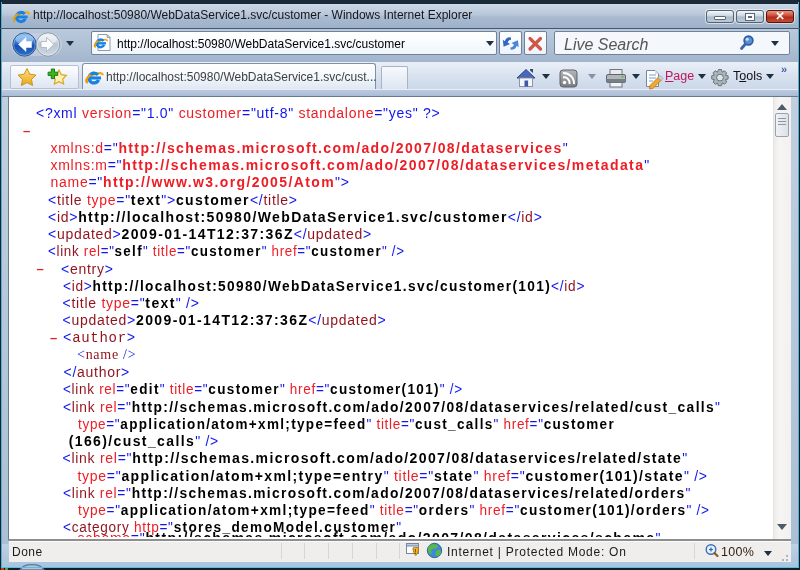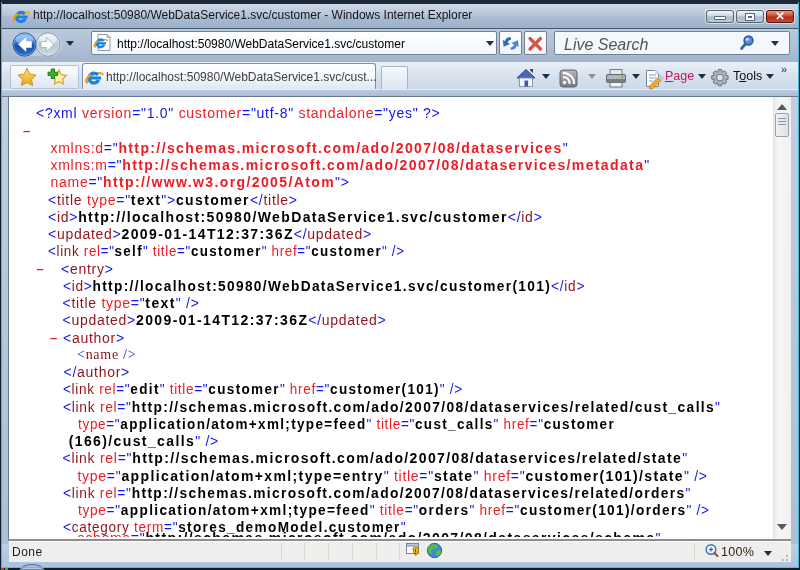--- a/index.html
+++ b/index.html
@@ -144,20 +144,21 @@
   <div class="abs" style="left:778px; top:124px; width:8px; height:1px; background:#8b97a5;"></div>
 
   <div class="abs" id="statustext">Done</div>
   <div class="abs sep" style="left:281px;"></div>
   <div class="abs sep" style="left:304px;"></div>
   <div class="abs sep" style="left:328px;"></div>
   <div class="abs sep" style="left:352px;"></div>
   <div class="abs sep" style="left:376px;"></div>
   <div class="abs sep" style="left:399px;"></div>
   <div class="abs sep" style="left:694px;"></div>
+  <div class="abs" id="pmtext">Internet | Protected Mode: On</div>
   <div class="abs" id="zoomtext">100%</div>
   <div class="abs tri" style="left:764px; top:551px;"></div>
   <svg class="abs" width="800" height="570" viewBox="0 0 800 570" style="left:0;top:0;">
     <defs>
       <g id="ielogo">
         <path d="M 1.2 12.8 A 7.8 3.5 -30 1 1 16.2 6.4" fill="none" stroke="#f0ac16" stroke-width="2.1"></path>
         <circle cx="8" cy="9" r="4.6" fill="none" stroke="#1882e4" stroke-width="3.1" stroke-dasharray="23.4 5.5" stroke-dashoffset="-2.5" transform="rotate(-10 8 9)"></circle>
         <rect x="1.6" y="7.5" width="13" height="2.9" fill="#1882e4"></rect>
         <path d="M 2.2 13.6 A 7.8 3.5 -30 0 1 1.2 12.8 A 7.8 3.5 -30 0 1 5.2 5.9" fill="none" stroke="#e8a012" stroke-width="2.1"></path>
       </g>
@@ -272,30 +273,30 @@
 <div class="ln" style="left:50.5px; top:157.05px;"><span class="a">xmlns:m</span><span class="m">="</span><span class="r">http://schemas.microsoft.com/ado/2007/08/dataservices/metadata</span><span class="m">"</span></div>
 <div class="ln" style="left:50.5px; top:174.30px;"><span class="a">name</span><span class="m">="</span><span class="r">http://www.w3.org/2005/Atom</span><span class="m">"&gt;</span></div>
 <div class="ln" style="left:48px; top:191.55px;"><span class="m">&lt;</span><span class="t">title</span><span class="m"> </span><span class="a">type</span><span class="m">="</span><span class="v">text</span><span class="m">"&gt;</span><span class="v">customer</span><span class="m">&lt;/</span><span class="t">title</span><span class="m">&gt;</span></div>
 <div class="ln" style="left:48px; top:208.80px;"><span class="m">&lt;</span><span class="t">id</span><span class="m">&gt;</span><span class="v">http://localhost:50980/WebDataService1.svc/customer</span><span class="m">&lt;/</span><span class="t">id</span><span class="m">&gt;</span></div>
 <div class="ln" style="left:48px; top:226.05px;"><span class="m">&lt;</span><span class="t">updated</span><span class="m">&gt;</span><span class="v">2009-01-14T12:37:36Z</span><span class="m">&lt;/</span><span class="t">updated</span><span class="m">&gt;</span></div>
 <div class="ln" style="transform:scaleX(0.955); transform-origin:0 0; left:48px; top:243.30px;"><span class="m">&lt;</span><span class="t">link</span><span class="m"> </span><span class="a">rel</span><span class="m">="</span><span class="v">self</span><span class="m">" </span><span class="a">title</span><span class="m">="</span><span class="v">customer</span><span class="m">" </span><span class="a">href</span><span class="m">="</span><span class="v">customer</span><span class="m">" /&gt;</span></div>
 <div class="ln" style="left:49px; top:260.55px;margin-left:12px;"><span class="m">&lt;</span><span class="t">entry</span><span class="m">&gt;</span></div>
 <div class="ln" style="transform:scaleX(0.9775); transform-origin:0 0; left:62.5px; top:277.80px;"><span class="m">&lt;</span><span class="t">id</span><span class="m">&gt;</span><span class="v">http://localhost:50980/WebDataService1.svc/customer(101)</span><span class="m">&lt;/</span><span class="t">id</span><span class="m">&gt;</span></div>
 <div class="ln" style="left:62.5px; top:295.05px;"><span class="m">&lt;</span><span class="t">title</span><span class="m"> </span><span class="a">type</span><span class="m">="</span><span class="v">text</span><span class="m">" /&gt;</span></div>
 <div class="ln" style="left:62.5px; top:312.30px;"><span class="m">&lt;</span><span class="t">updated</span><span class="m">&gt;</span><span class="v">2009-01-14T12:37:36Z</span><span class="m">&lt;/</span><span class="t">updated</span><span class="m">&gt;</span></div>
-<div class="ln" style="left:63px; top:329.55px;"><span class="m">&lt;</span><span class="t">author</span><span class="m">&gt;</span></div>
+<div class="ln" style="left:63px; top:329.55px;font-family:Liberation Mono, monospace;"><span class="m">&lt;</span><span class="t">author</span><span class="m">&gt;</span></div>
 <div class="ln" style="left:77px; top:346.80px;font-family:Liberation Serif, serif;"><span class="m">&lt;</span><span class="t">name</span><span class="m"> /&gt;</span></div>
 <div class="ln" style="left:63.5px; top:364.05px;"><span class="m">&lt;/</span><span class="t">author</span><span class="m">&gt;</span></div>
 <div class="ln" style="transform:scaleX(0.966); transform-origin:0 0; left:62.5px; top:381.30px;"><span class="m">&lt;</span><span class="t">link</span><span class="m"> </span><span class="a">rel</span><span class="m">="</span><span class="v">edit</span><span class="m">" </span><span class="a">title</span><span class="m">="</span><span class="v">customer</span><span class="m">" </span><span class="a">href</span><span class="m">="</span><span class="v">customer(101)</span><span class="m">" /&gt;</span></div>
 <div class="ln" style="transform:scaleX(0.9855); transform-origin:0 0; left:62.5px; top:398.55px;"><span class="m">&lt;</span><span class="t">link</span><span class="m"> </span><span class="a">rel</span><span class="m">="</span><span class="v">http://schemas.microsoft.com/ado/2007/08/dataservices/related/cust_calls</span><span class="m">"</span></div>
 <div class="ln" style="transform:scaleX(0.964); transform-origin:0 0; left:77.5px; top:415.80px;"><span class="a">type</span><span class="m">="</span><span class="v">application/atom+xml;type=feed</span><span class="m">" </span><span class="a">title</span><span class="m">="</span><span class="v">cust_calls</span><span class="m">" </span><span class="a">href</span><span class="m">="</span><span class="v">customer</span></div>
 <div class="ln" style="left:68.75px; top:433.05px;"><span class="v">(166)/cust_calls</span><span class="m">" /&gt;</span></div>
 <div class="ln" style="left:62.5px; top:450.30px;"><span class="m">&lt;</span><span class="t">link</span><span class="m"> </span><span class="a">rel</span><span class="m">="</span><span class="v">http://schemas.microsoft.com/ado/2007/08/dataservices/related/state</span><span class="m">"</span></div>
 <div class="ln" style="left:77.5px; top:467.55px;"><span class="a">type</span><span class="m">="</span><span class="v">application/atom+xml;type=entry</span><span class="m">" </span><span class="a">title</span><span class="m">="</span><span class="v">state</span><span class="m">" </span><span class="a">href</span><span class="m">="</span><span class="v">customer(101)/state</span><span class="m">" /&gt;</span></div>
 <div class="ln" style="transform:scaleX(0.985); transform-origin:0 0; left:62.5px; top:484.80px;"><span class="m">&lt;</span><span class="t">link</span><span class="m"> </span><span class="a">rel</span><span class="m">="</span><span class="v">http://schemas.microsoft.com/ado/2007/08/dataservices/related/orders</span><span class="m">"</span></div>
 <div class="ln" style="transform:scaleX(0.975); transform-origin:0 0; left:77.5px; top:502.05px;"><span class="a">type</span><span class="m">="</span><span class="v">application/atom+xml;type=feed</span><span class="m">" </span><span class="a">title</span><span class="m">="</span><span class="v">orders</span><span class="m">" </span><span class="a">href</span><span class="m">="</span><span class="v">customer(101)/orders</span><span class="m">" /&gt;</span></div>
-<div class="ln" style="transform:scaleX(0.972); transform-origin:0 0; left:62.5px; top:519.30px;"><span class="m">&lt;</span><span class="t">category</span><span class="m"> </span><span class="a">term</span><span class="m">="</span><span class="v">stores_demoModel.customer</span><span class="m">"</span></div>
+<div class="ln" style="transform:scaleX(0.972); transform-origin:0 0; left:62.5px; top:519.30px;"><span class="m">&lt;</span><span class="t">category</span><span class="m"> </span><span class="a">http</span><span class="m">="</span><span class="v">stores_demoModel.customer</span><span class="m">"</span></div>
 <div class="ln" style="left:77.5px; top:529.50px;"><span class="a">scheme</span><span class="m">="</span><span class="v">http://schemas.microsoft.com/ado/2007/08/dataservices/scheme</span><span class="m">"</span></div>
 <div class="dash" style="left:23px; top:122.55px;">–</div>
 <div class="dash" style="left:36.5px; top:260.55px;">–</div>
 <div class="dash" style="left:50px; top:329.55px;">–</div>
     </div>
 </div>
 
 </body></html>

